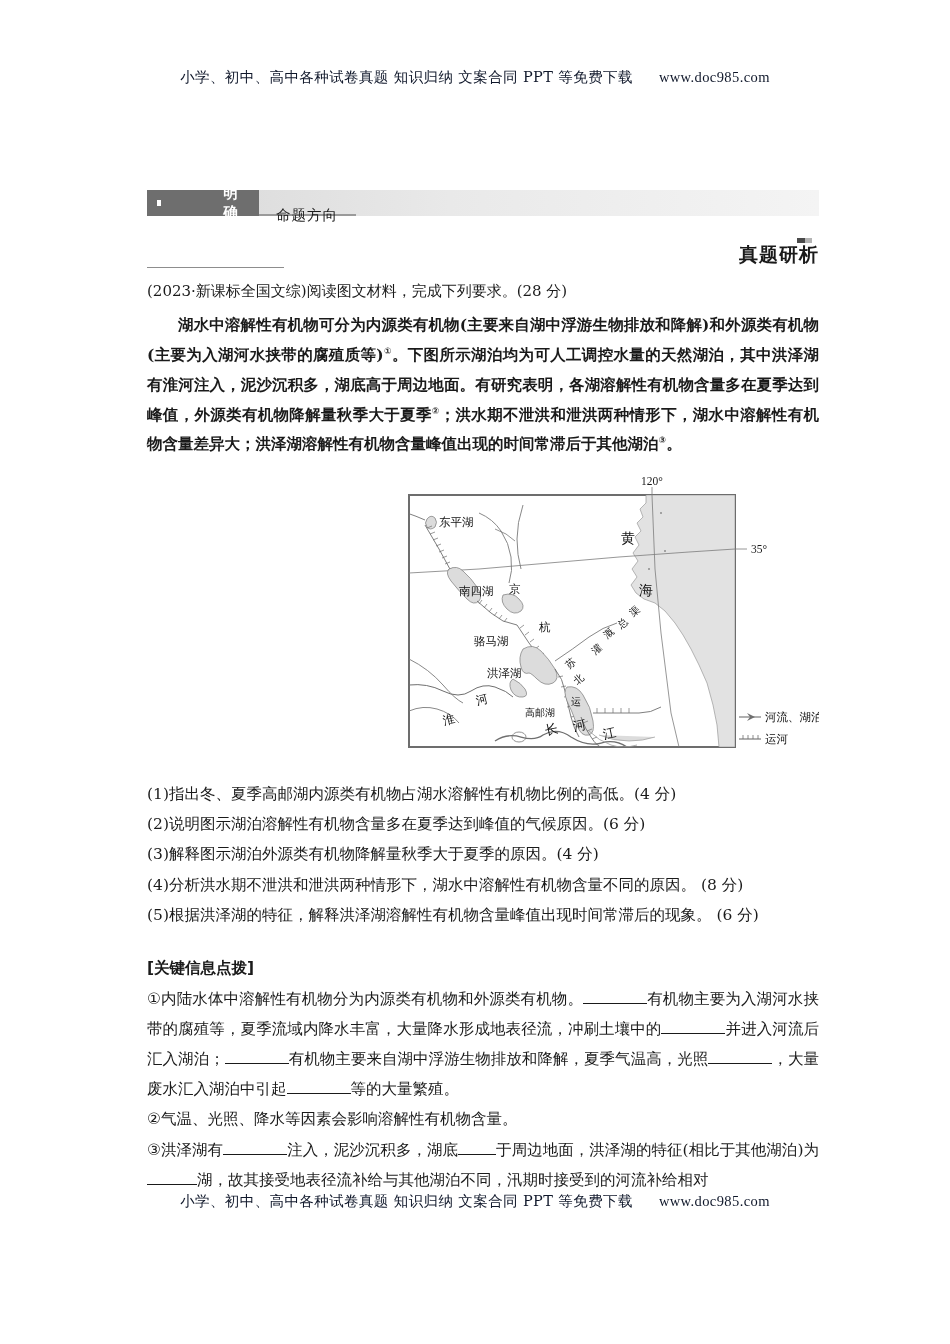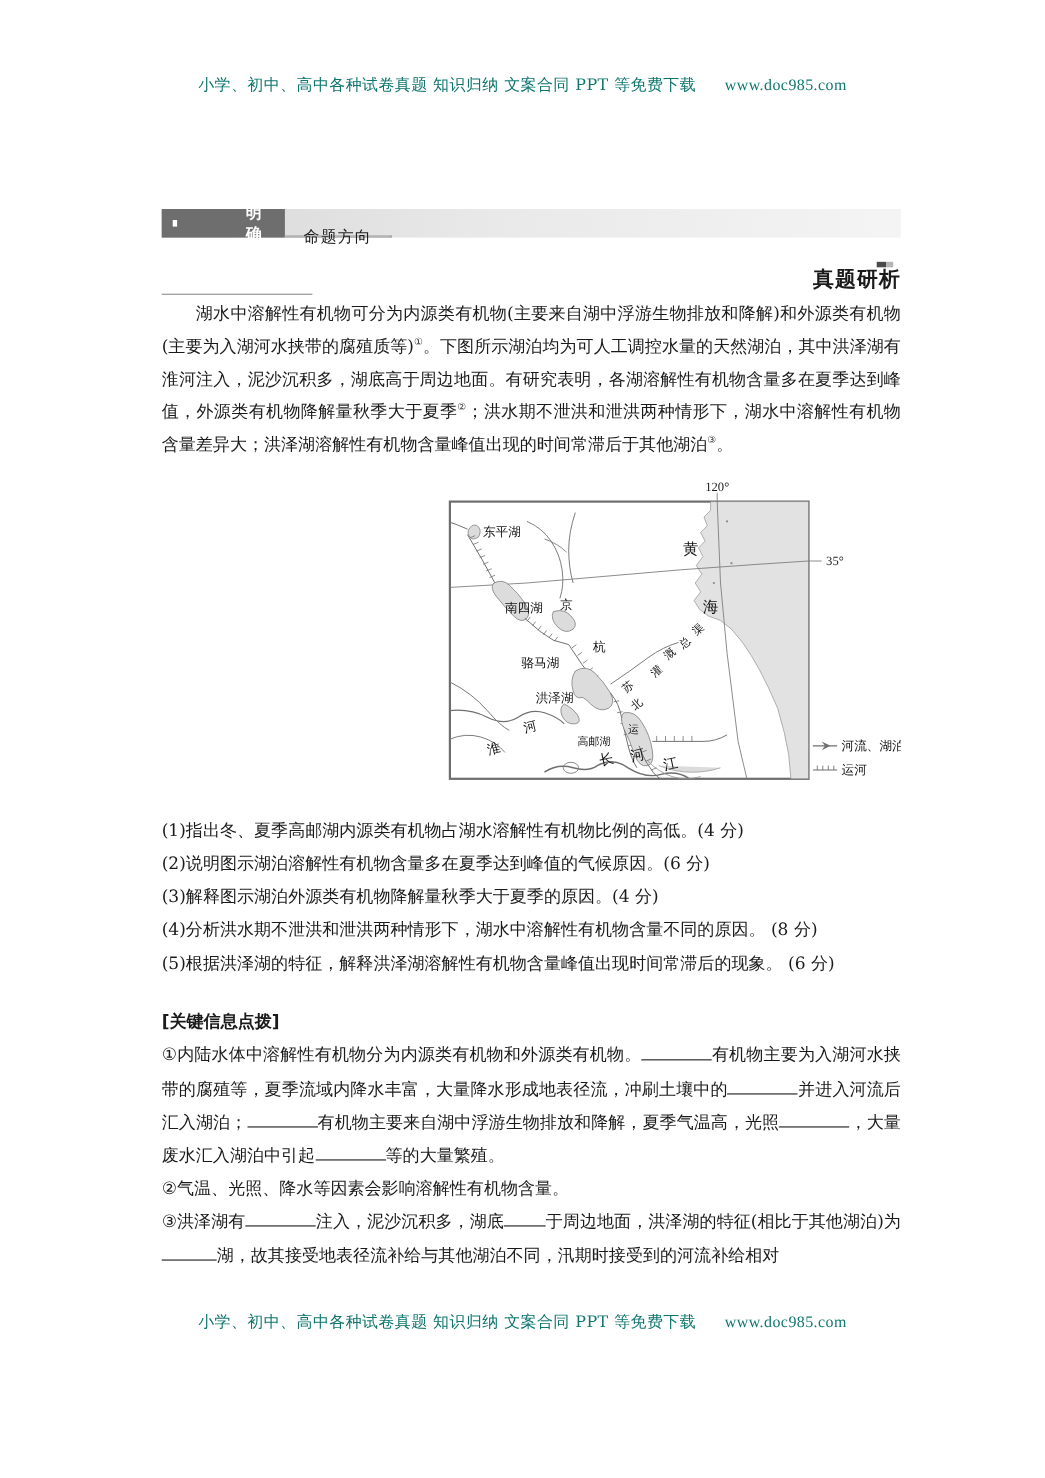--- a/index.html
+++ b/index.html
@@ -23,21 +23,21 @@
     height: 1344px;
   }
 
   
   .running {
     position: absolute;
     left: 0;
     width: 950px;
     text-align: center;
     font-size: 14.5px;
-    color: #0f766e;
+    color: #0f172a;
     letter-spacing: 0.4px;
     font-family: "DejaVu Serif", "Liberation Serif", serif;
     white-space: nowrap;
   }
   .running-head { top: 68px; }
   .running-foot { top: 1192px; }
   .running .url {
     font-family: "Liberation Serif", serif;
     margin-left: 26px;
   }
@@ -136,20 +136,21 @@
     font-size: 15px;
     line-height: 1.55;
   }
   .para {
     margin-top: 7px;
     font-size: 15.5px;
     line-height: 1.92;
     text-align: justify;
     text-justify: inter-ideograph;
     text-indent: 2em;
+    font-weight: bold;
   }
   .para .mark {
     font-size: 9px;
     vertical-align: super;
     color: #333;
     font-family: "DejaVu Sans", "Liberation Sans", sans-serif;
   }
 
   
   .figure {
@@ -212,20 +213,21 @@
       <div class="banner-tab">命题方向</div>
       <div class="banner-rest"></div>
     </div>
 
     <div class="section-head">
       <span class="section-flag"></span>
       <span class="section-title">真题研析</span>
       <span class="section-rule"></span>
     </div>
 
+    <div class="src-line">(2023·新课标全国文综)阅读图文材料，完成下列要求。(28 分)</div>
 
     <div class="para"><span>湖水中溶解性有机物可分为内源类有机物(主要来自湖中浮游生物排放和降解)和外源类有机物(主要为入湖河水挟带的腐殖质等)</span><span class="mark">①</span><span>。下图所示湖泊均为可人工调控水量的天然湖泊，其中洪泽湖有淮河注入，泥沙沉积多，湖底高于周边地面。有研究表明，各湖溶解性有机物含量多在夏季达到峰值，外源类有机物降解量秋季大于夏季</span><span class="mark">②</span><span>；洪水期不泄洪和泄洪两种情形下，湖水中溶解性有机物含量差异大；洪泽湖溶解性有机物含量峰值出现的时间常滞后于其他湖泊</span><span class="mark">③</span><span>。</span></div>
 
     <div class="figure">
       <svg width="420" height="292" viewBox="0 0 420 292">
         <defs>
           <clipPath id="mapclip">
             <rect x="10" y="22" width="326" height="252"></rect>
           </clipPath>
         </defs>

